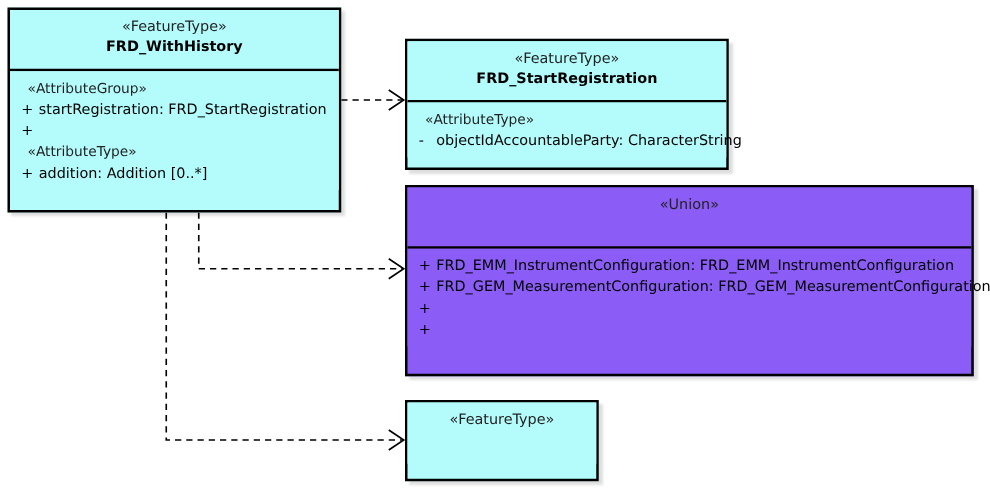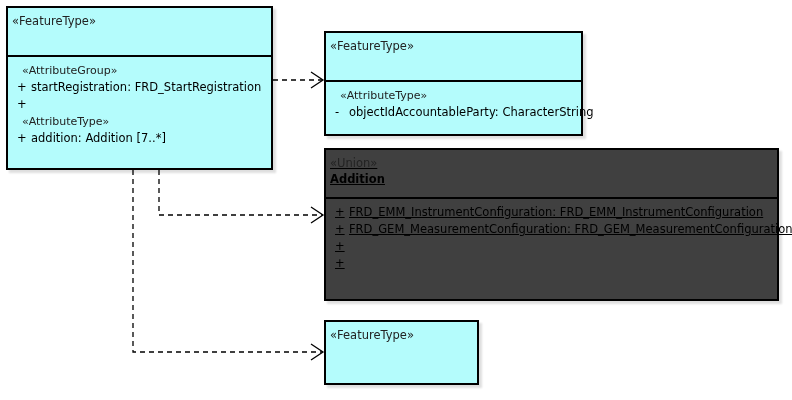--- a/index.html
+++ b/index.html
@@ -26,27 +26,26 @@
   
   .uml-box {
     position: absolute;
     box-sizing: border-box;
     border: 2px solid #000000;
     background: #b4fcfc;
     box-shadow: 3px 3px 2px rgba(0,0,0,0.13);
     z-index: 5;
   }
   .uml-box.neutral {
-    background: #404040;
-    text-decoration: underline;
+    background: #8b5cf6;
   }
 
   .box-header {
     box-sizing: border-box;
-    text-align: left;
+    text-align: center;
     padding: 6px 4px 7px 4px;
     border-bottom: 2px solid #000000;
     background: inherit;
   }
   .box-header.no-sep {
     border-bottom: none;
   }
   .stereotype {
     font-size: 11.5px;
     color: #222222;
@@ -137,55 +136,56 @@
 
     <g>
       <path class="wire" d="M133,170 L133,352 L322,352"></path>
       <path class="arrowhead" d="M311,344 L323,352 L311,360"></path>
     </g>
   </svg>
 
   <div class="uml-box" style="left:6px; top:6px; width:267px; height:164px;">
     <div class="box-header" style="height:49px;">
       <div class="stereotype">«FeatureType»</div>
+      <div class="class-name">FRD_WithHistory</div>
     </div>
     <div class="box-body">
       <div class="group-label">«AttributeGroup»</div>
       <div class="attr-row">
         <span class="attr-vis">+</span>
         <span class="attr-text">startRegistration: FRD_StartRegistration</span>
       </div>
       <div class="attr-row">
         <span class="attr-vis">+</span>
       </div>
       <div class="group-label">«AttributeType»</div>
       <div class="attr-row">
         <span class="attr-vis">+</span>
-        <span class="attr-text">addition: Addition [7..*]</span>
+        <span class="attr-text">addition: Addition [0..*]</span>
       </div>
     </div>
   </div>
 
   <div class="uml-box" style="left:324px; top:31px; width:259px; height:105px;">
     <div class="box-header" style="height:49px;">
       <div class="stereotype">«FeatureType»</div>
+      <div class="class-name">FRD_StartRegistration</div>
     </div>
     <div class="box-body">
       <div class="group-label">«AttributeType»</div>
       <div class="attr-row">
         <span class="attr-vis">-</span>
         <span class="attr-text">objectIdAccountableParty: CharacterString</span>
       </div>
     </div>
   </div>
 
   <div class="uml-box neutral" style="left:324px; top:148px; width:455px; height:153px;">
     <div class="box-header" style="height:49px;">
       <div class="stereotype">«Union»</div>
-      <div class="class-name underline">Addition</div>
     </div>
     <div class="box-body">
       <div class="attr-row">
         <span class="attr-vis">+</span>
         <span class="attr-text">FRD_EMM_InstrumentConfiguration: FRD_EMM_InstrumentConfiguration</span>
       </div>
       <div class="attr-row">
         <span class="attr-vis">+</span>
         <span class="attr-text">FRD_GEM_MeasurementConfiguration: FRD_GEM_MeasurementConfiguration</span>
       </div>

